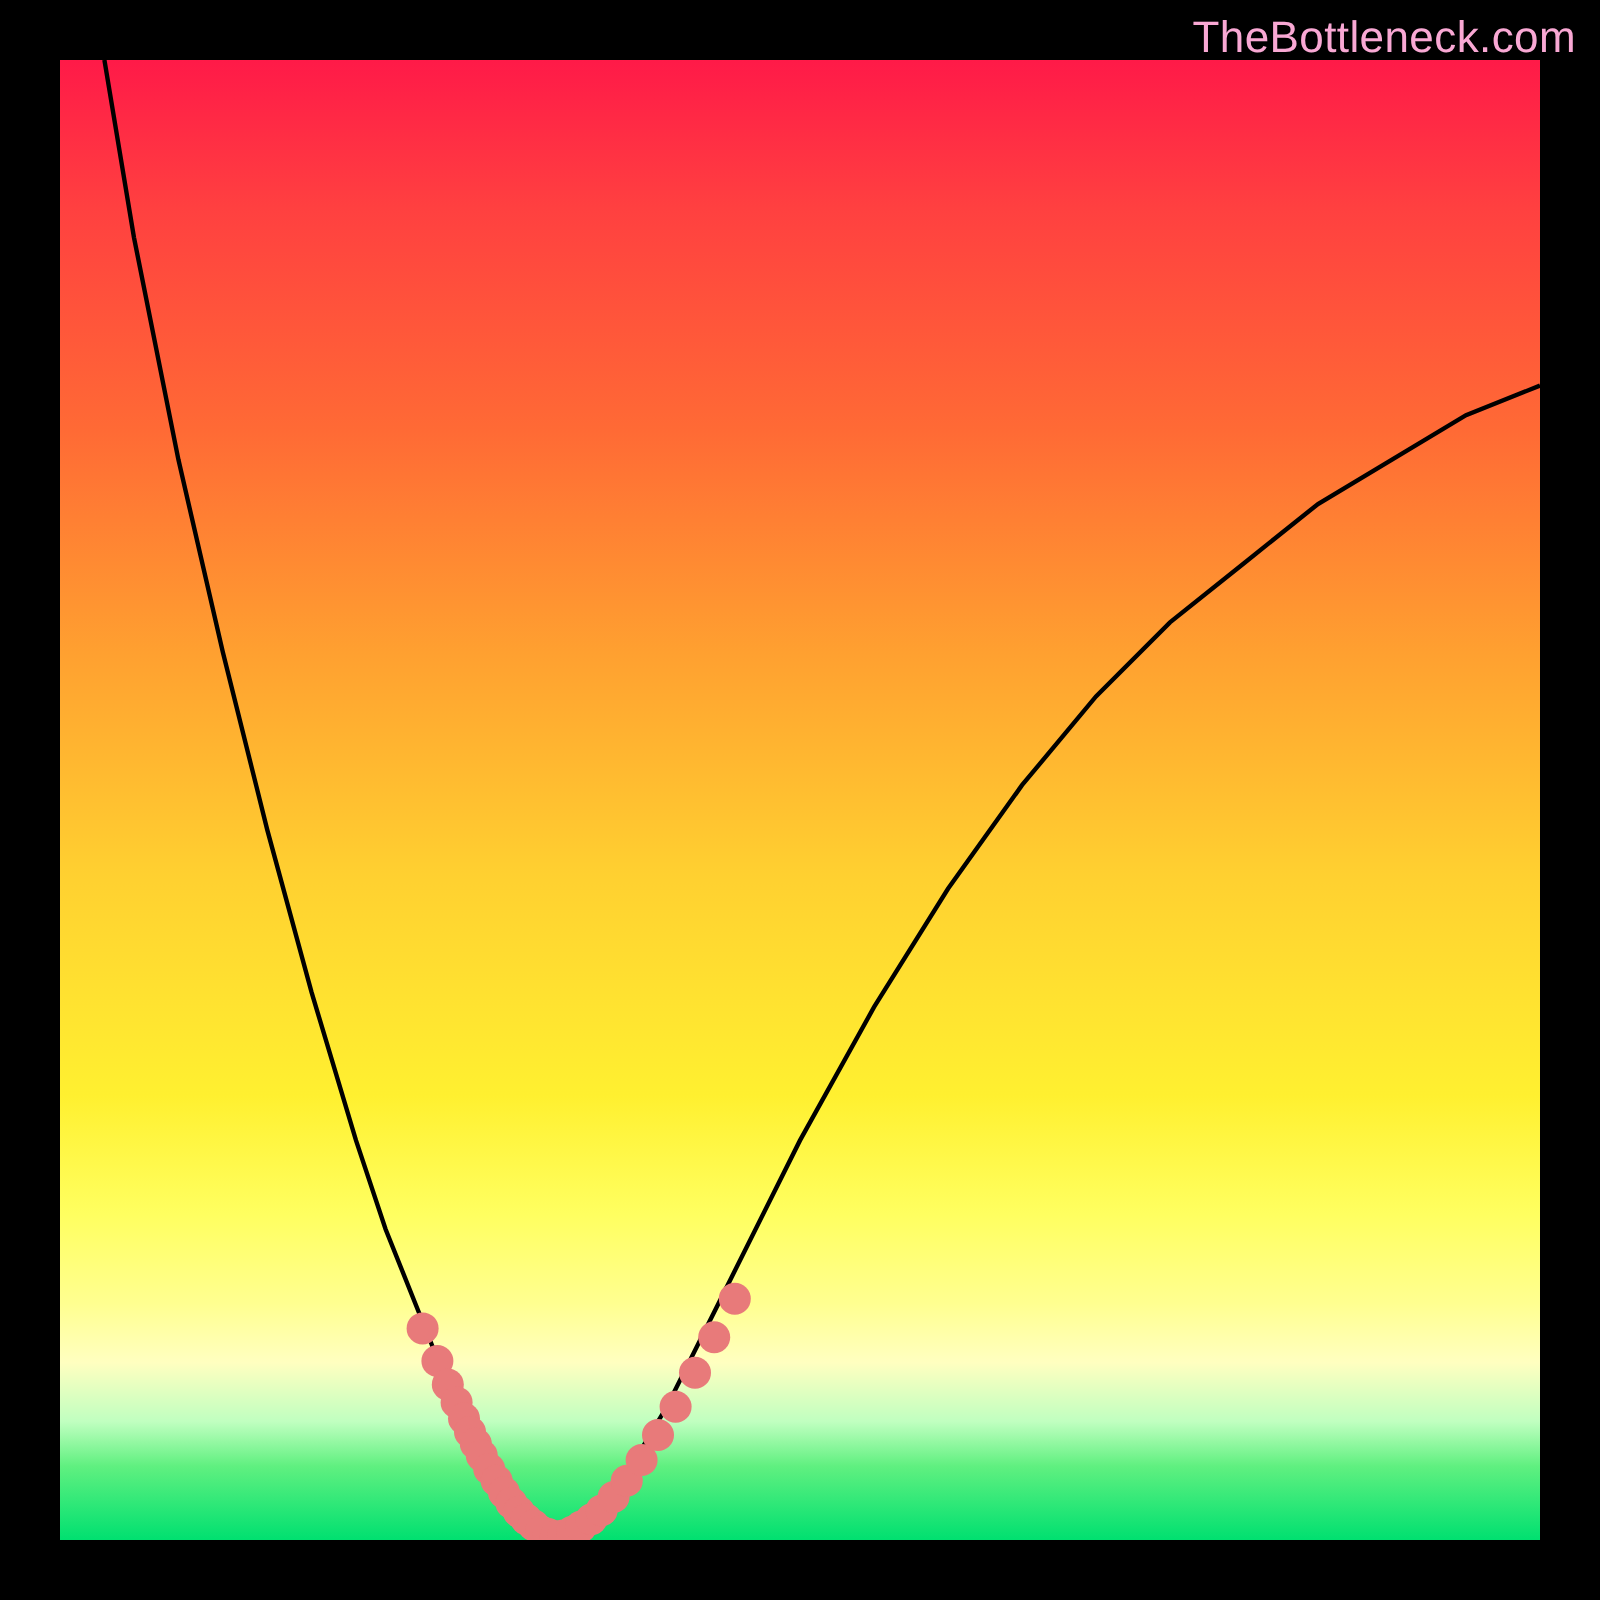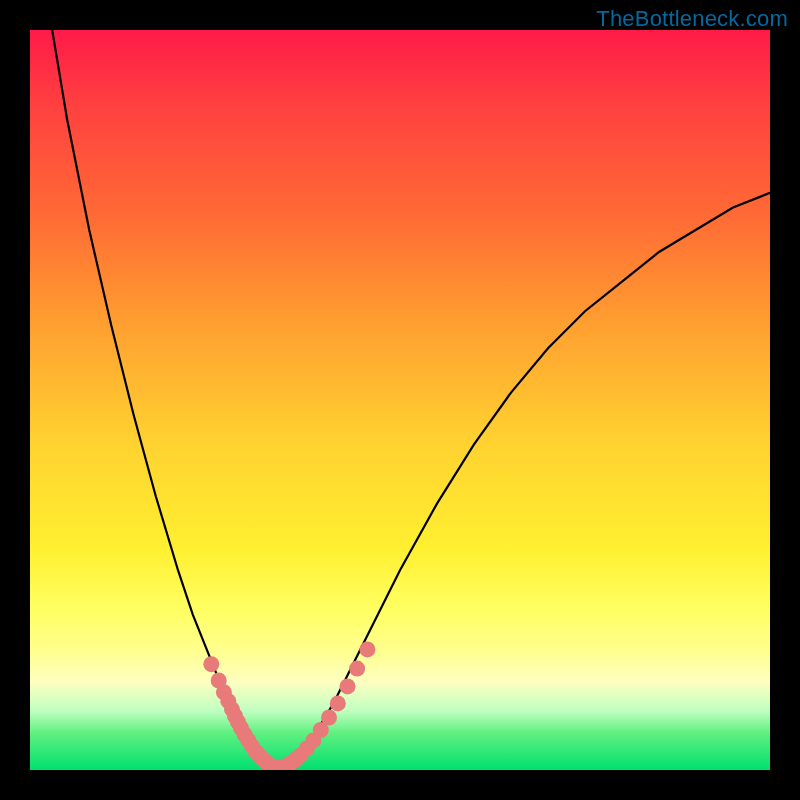--- a/index.html
+++ b/index.html
@@ -28,21 +28,21 @@
       #ffff90 84%,
       #ffffc0 88%,
       #c0ffc0 92%,
       #60f080 95%,
       #00e070 100%);
   }
   .watermark {
     position: absolute;
     top: 6px;
     right: 12px;
-    color: #0369a1;
+    color: #f9a8d4;
     font-size: 22px;
     font-weight: 500;
     letter-spacing: 0.2px;
     z-index: 10;
   }
   svg.plot {
     position: absolute;
     left: 0;
     top: 0;
     width: 740px;

